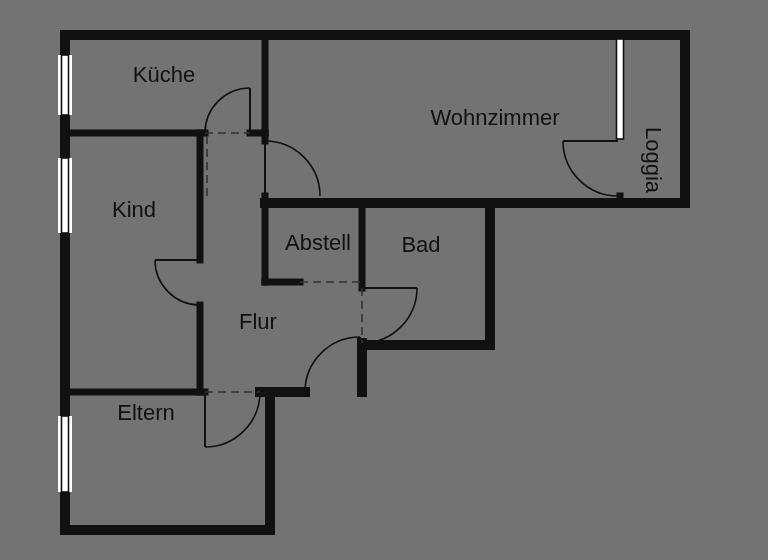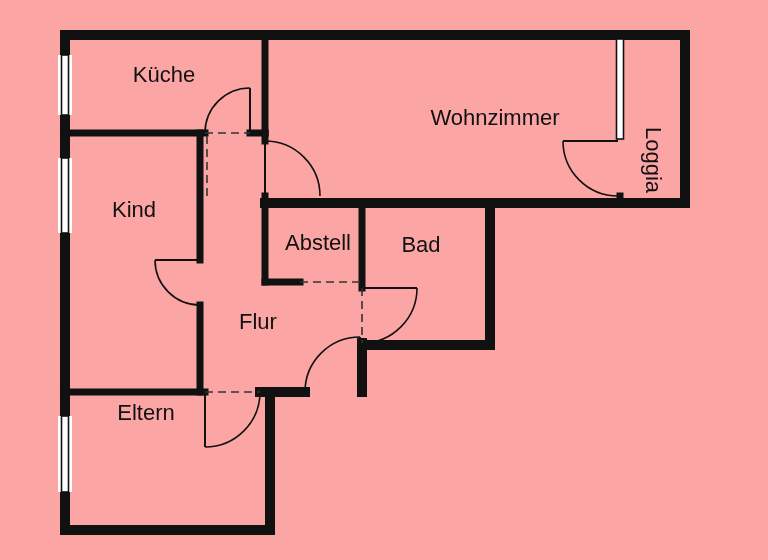--- a/index.html
+++ b/index.html
@@ -5,21 +5,21 @@
   html, body {
     margin: 0;
     padding: 0;
     background: #ffffff;
     font-family: "Liberation Sans", sans-serif;
   }
   .stage {
     position: relative;
     width: 768px;
     height: 560px;
-    background: #fca5a5;
+    background: #737373;
     overflow: hidden;
   }
   svg { display: block; }
   .wall-ext {
     stroke: #111111;
     stroke-width: 10;
     stroke-linecap: square;
     fill: none;
   }
   .wall-int {

